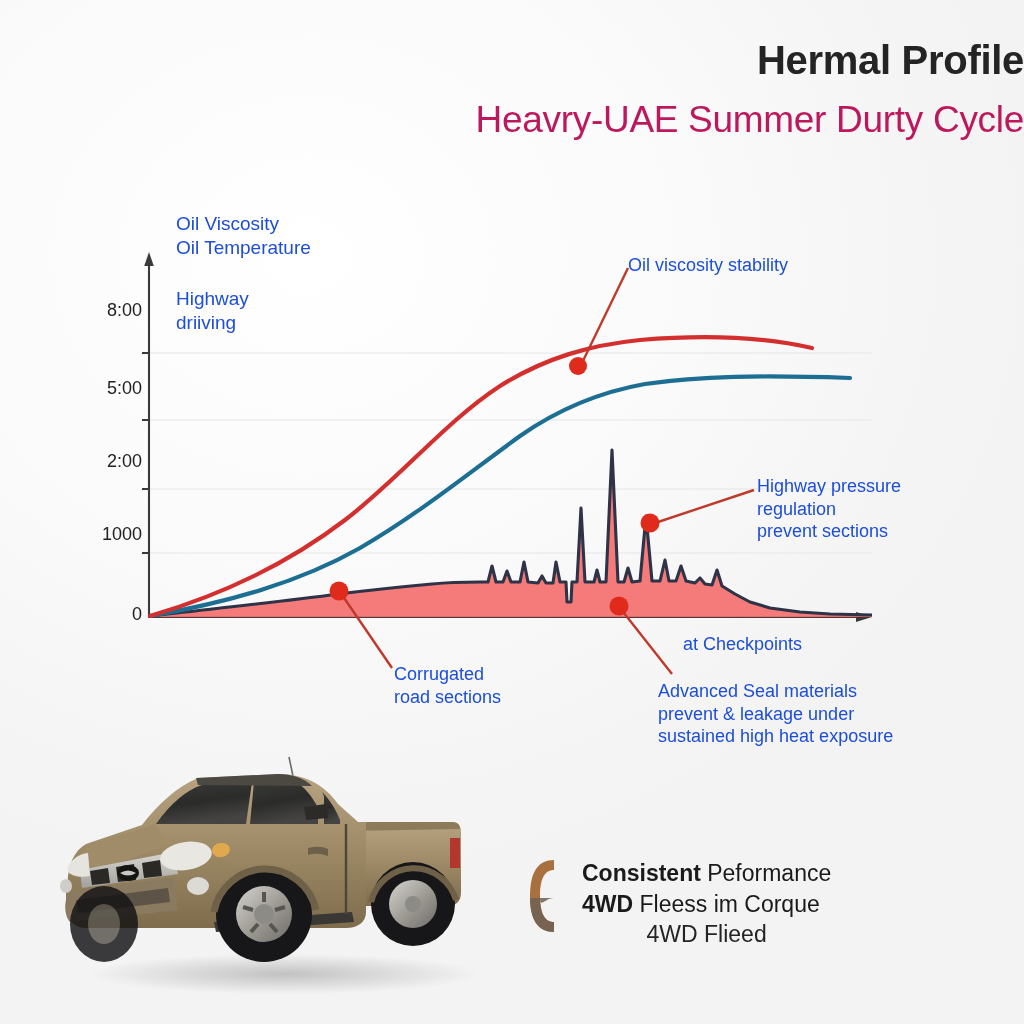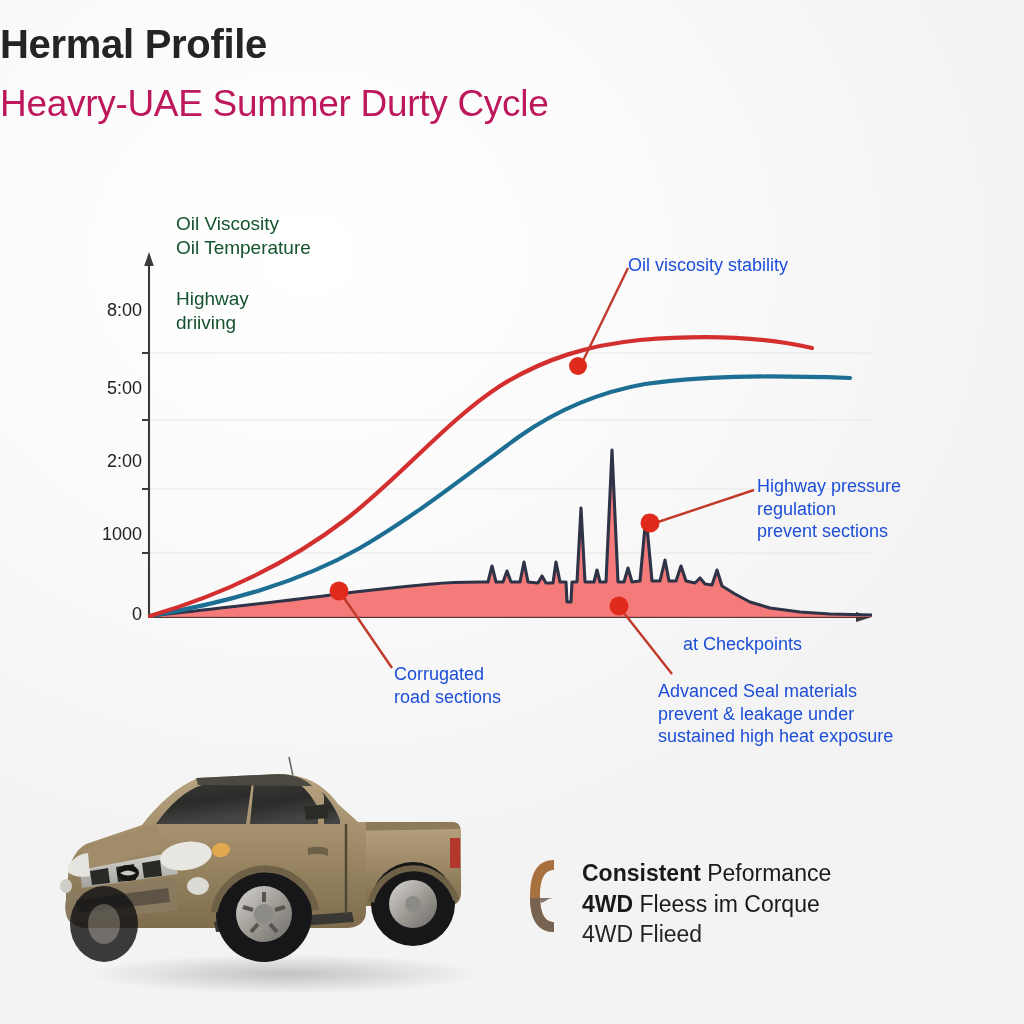--- a/index.html
+++ b/index.html
@@ -8,36 +8,36 @@
     width:1024px;height:1024px;
     background:
       radial-gradient(ellipse 70% 60% at 30% 25%, #ffffff 0%, #fbfbfb 45%, #f3f3f3 100%);
     font-family:"Liberation Sans", sans-serif;
     overflow:hidden;position:relative;
     color:#1c1c1c;
   }
   .page{position:absolute;inset:0;}
 
   
-  .title-block{position:absolute;left:0;right:0;top:22px;text-align:left;}
+  .title-block{position:absolute;left:0;right:0;top:38px;text-align:right;}
   .title-main{
     font-size:40px;font-weight:bold;letter-spacing:-0.3px;
     color:#242424;line-height:1.12;
   }
   .title-sub{
     font-size:37px;font-weight:normal;letter-spacing:-0.3px;
     color:#be185d;line-height:1.12;margin-top:16px;
   }
 
   
   .chart-wrap{position:absolute;left:0;top:190px;width:1024px;height:600px;}
   .chart-svg{position:absolute;left:0;top:0;}
 
   .legend{position:absolute;left:176px;top:22px;}
-  .legend-line{font-size:19px;color:#14532d;line-height:1.28;white-space:nowrap;}
+  .legend-line{font-size:19px;color:#1d4ed8;line-height:1.28;white-space:nowrap;}
   .legend-gap{height:26px;}
 
   .ytick{
     position:absolute;right:0;width:70px;text-align:right;
     font-size:18px;color:#222;
   }
   .ylabels{position:absolute;left:62px;top:0;width:80px;height:600px;}
 
   
   .anno{position:absolute;font-size:18px;color:#1d4ed8;line-height:1.26;}
@@ -48,21 +48,21 @@
   .anno.a5{left:658px;top:680px;}
 
   
   .truck-wrap{position:absolute;left:46px;top:752px;width:480px;height:250px;}
 
   
   .caption{position:absolute;left:524px;top:818px;display:flex;align-items:flex-start;margin-top:40px;}
   .caption-mark{width:36px;height:76px;margin-right:22px;flex:none;}
   .caption-text{font-size:23px;line-height:1.33;color:#1a1a1a;}
   .caption-text .l1 b,.caption-text .l2 b{font-weight:bold;}
-  .caption-text .l3{color:#242424;}
+  .caption-text .l3{color:#242424;text-align:center;}
 </style>
 </head>
 <body>
 
 <div class="page">
 
   <div class="title-block">
     <div class="title-main">Hermal Profile</div>
     <div class="title-sub">Heavry-UAE Summer Durty Cycle</div>
   </div>

